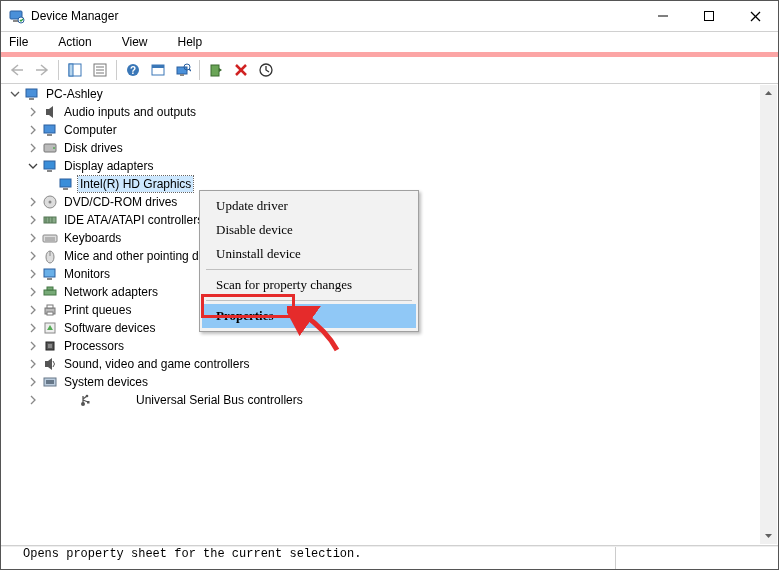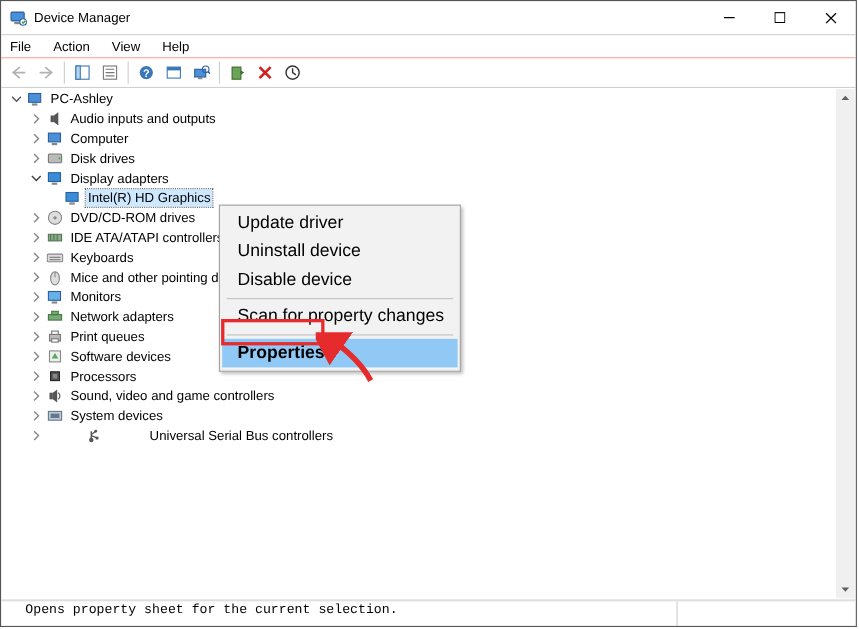--- a/index.html
+++ b/index.html
@@ -48,22 +48,22 @@
     justify-content: center;
     font-family: "Segoe UI Symbol", sans-serif;
   }
   .win-btn svg { pointer-events: none; }
   
   .menubar {
     display: flex;
     height: 20px;
     align-items: center;
     padding-left: 6px;
-    gap: 16px;
-    border-bottom: 1px solid #fca5a5;
+    gap: 26px;
+    border-bottom: 5px solid #fca5a5;
   }
   .menubar span {
     padding: 1px 2px;
   }
   
   .toolbar {
     display: flex;
     align-items: center;
     height: 26px;
     border-bottom: 1px solid #d0d0d0;
@@ -130,21 +130,22 @@
     background: #cde8ff;
     outline: 1px dotted #666;
   }
   
   .context-menu {
     position: absolute;
     border: 1px solid #a0a0a0;
     background: #f2f2f2;
     box-shadow: 2px 2px 3px rgba(0,0,0,0.25);
     padding: 3px 2px;
-    font-size: 16px;
+    font-size: 13px;
+    font-family: Liberation Serif, serif;
   }
   .context-menu .menu-item {
     padding: 4px 20px 4px 14px;
     white-space: nowrap;
   }
   .context-menu .menu-sep {
     height: 1px;
     background: #c0c0c0;
     margin: 3px 4px;
   }
@@ -560,22 +561,22 @@
       </div>
       <div class="arrow">
         <svg width="9" height="9">
             <path d="M1 3 L4.5 7 L8 3" fill="#606060"></path>
           </svg>
       </div>
     </div>
 
     <div class="context-menu" style="left:198px; top:106px; width:214px;">
       <div class="menu-item">Update driver</div>
+      <div class="menu-item">Disable device</div>
       <div class="menu-item">Uninstall device</div>
-      <div class="menu-item">Disable device</div>
       <div class="menu-sep"></div>
       <div class="menu-item">Scan for property changes</div>
       <div class="menu-sep"></div>
       <div class="menu-item highlight">Properties</div>
     </div>
     <div class="highlight-box" style="left:200px; top:210px; width:94px; height:24px;"></div>
 
     <svg class="anno-arrow" style="left:286px; top:222px;" width="60" height="50">
       <defs>
         <marker id="ah" markerWidth="8" markerHeight="8" refX="2" refY="4" orient="auto">

